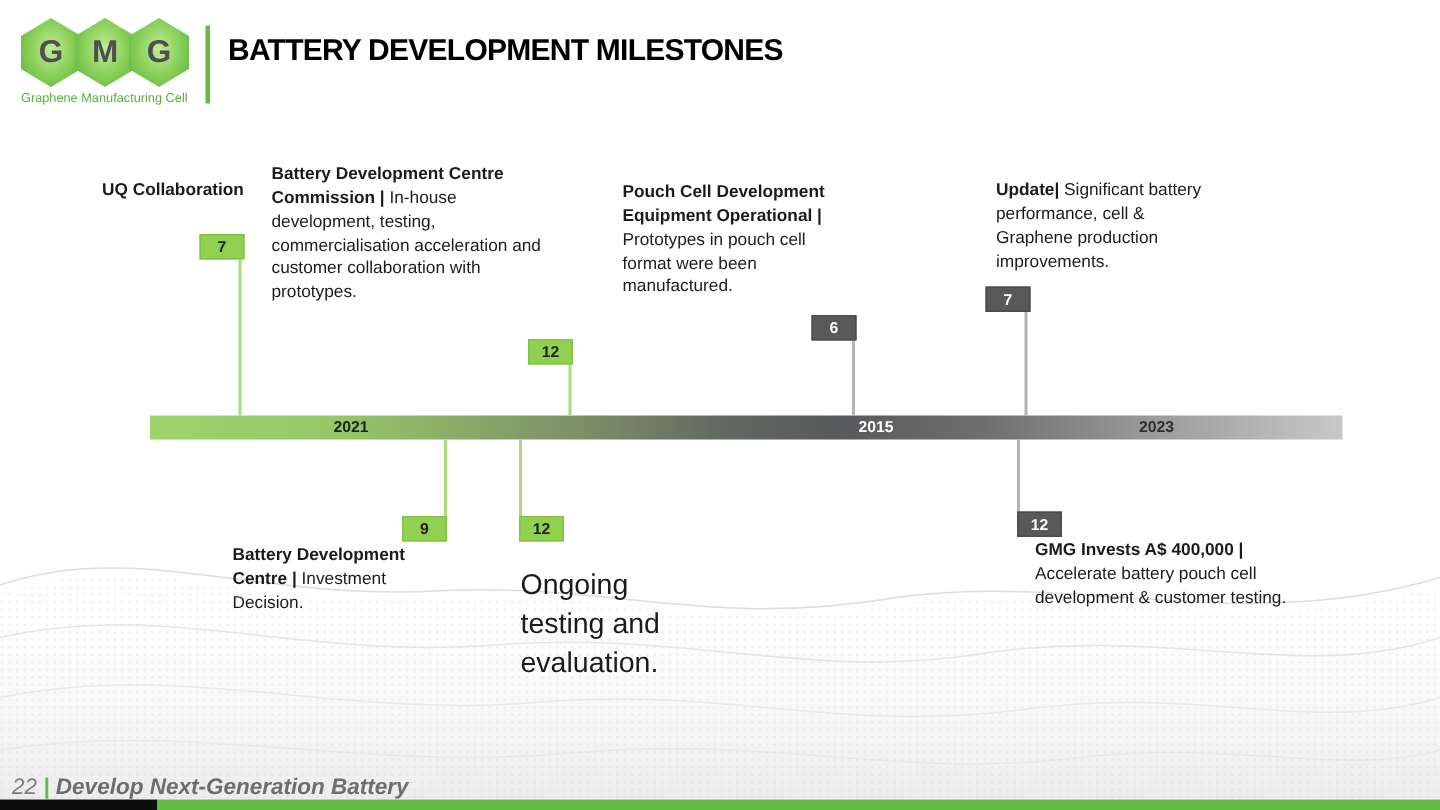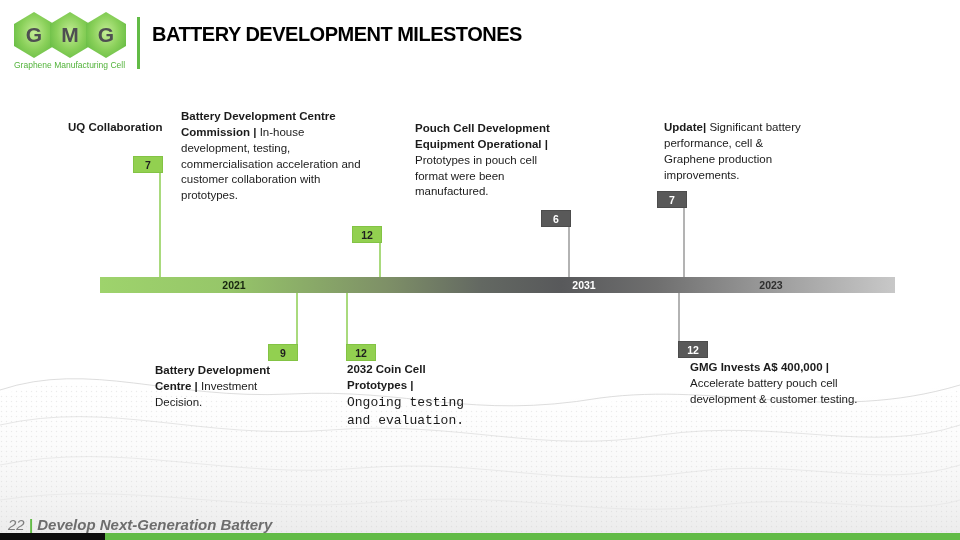--- a/index.html
+++ b/index.html
@@ -40,21 +40,21 @@
     justify-content:center; font-size:10.5px; font-weight:bold; z-index:3;
   }
   .badge.green { background:#92d050; color:#1f1f1f; border:1px solid #83c344; }
   .badge.gray  { background:#595959; color:#ffffff; border:1px solid #4c4c4c; }
   .connector { position:absolute; width:2px; z-index:2; }
   .connector.green { background:#a9da7d; }
   .connector.gray  { background:#b3b3b3; }
   
   .note { position:absolute; font-size:11.5px; line-height:1.38; color:#1b1b1b; z-index:3; }
   .note .lead { font-weight:bold;margin-top:17px; }
-  .note .big-body { font-size:13px;font-family:Liberation Mono, monospace; }
+  .note .big-body { font-size:19px; }
   
   .wave-wrap { position:absolute; left:0; top:340px; width:960px; height:193px; z-index:0; }
   
   .footer-text { position:absolute; left:8px; top:516px; font-size:15px; z-index:4;font-style:italic; }
   .footer-text .pg { color:#7f7f7f; }
   .footer-text .sep { color:#62bb46; font-weight:bold; }
   .footer-text .lbl { color:#6d6d6d; font-weight:bold; }
   .bar-black { position:absolute; left:0; top:533px; width:105px; height:7px; background:#0d0d0d; z-index:4; }
   .bar-green { position:absolute; left:105px; top:533px; width:855px; height:7px; background:#62bb46; z-index:4; }
 </style>
@@ -93,21 +93,21 @@
         <span>G</span>
       </div>
   </div>
   <div class="logo-sub">Graphene Manufacturing Cell</div>
 </div>
 <div class="header-divider"></div>
 <h1 class="page-title">BATTERY DEVELOPMENT MILESTONES</h1>
 
 <div class="timeline-bar">
   <span class="year year-2021">2021</span>
-  <span class="year year-2022">2031</span>
+  <span class="year year-2022">2015</span>
   <span class="year year-2023">2023</span>
 </div>
 
 <div class="note" style="left:68px; top:120px; width:108px;">
   <span class="lead">UQ Collaboration</span><span></span>
 </div>
 <div class="note" style="left:181px; top:109px; width:188px;">
   <span class="lead">Battery Development Centre Commission |</span><span> In-house development, testing, commercialisation acceleration and customer collaboration with prototypes.</span>
 </div>
 <div class="note" style="left:415px; top:121px; width:152px;">
@@ -135,21 +135,21 @@
 <div class="connector green" style="left:346px; top:293px; height:51px;"></div>
 <div class="badge green" style="left:346px; top:344px;">12</div>
 
 <div class="connector gray" style="left:678px; top:293px; height:48px;"></div>
 <div class="badge gray" style="left:678px; top:341px;">12</div>
 
 <div class="note" style="left:155px; top:363px; width:142px;">
   <span class="lead">Battery Development Centre |</span><span> Investment Decision.</span>
 </div>
 <div class="note" style="left:347px; top:362px; width:126px;">
-  <span class="lead">2032 Coin Cell Prototypes |</span><br>
+  <br>
   <span class="big-body">Ongoing testing and evaluation.</span>
 </div>
 <div class="note" style="left:690px; top:360px; width:188px;">
   <span class="lead">GMG Invests A$ 400,000 |</span><span> Accelerate battery pouch cell development &amp; customer testing.</span>
 </div>
 
 <div class="footer-text">
   <span class="pg">22</span>
   <span class="sep">|</span>
   <span class="lbl">Develop Next-Generation Battery</span>

